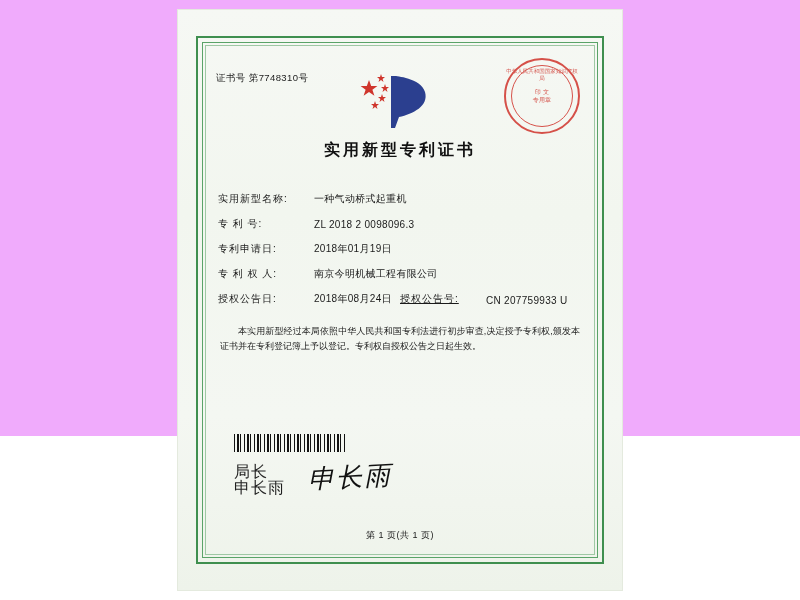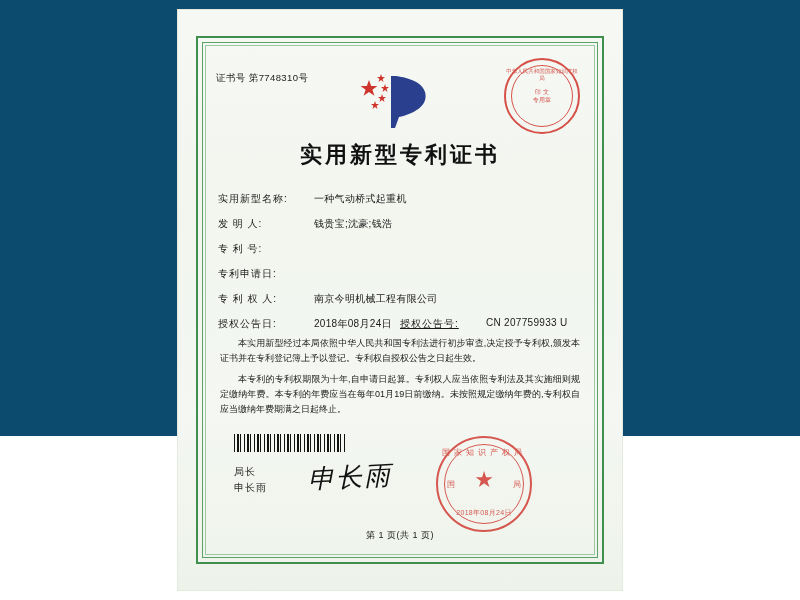--- a/index.html
+++ b/index.html
@@ -5,21 +5,21 @@
   html,body{margin:0;padding:0;}
   body{
     width:800px;height:600px;
     background:#ffffff;
     font-family:"Liberation Sans", sans-serif;
     overflow:hidden;
   }
   .page{
     position:relative;
     width:800px;height:436px;
-    background:#0c4a6e;
+    background:#f0abfc;
   }
   
   .sheet{
     position:absolute;
     left:178px; top:10px;
     width:444px; height:580px;
     background:#f4f7f2;
     box-shadow:0 0 0 1px #e4eade;
   }
   
@@ -109,21 +109,21 @@
     text-align:center;
     font-size:5.5px;
     color:#cf3b33;
   }
 
   
   .title{
     position:absolute;
     left:0;right:0;top:88px;
     text-align:center;
-    font-size:22px;
+    font-size:16px;
     font-weight:bold;
     letter-spacing:3px;
     color:#111;
     font-family:Liberation Serif, serif;
   }
 
   
   .fields{
     position:absolute;
     left:6px;right:6px;top:140px;
@@ -145,30 +145,30 @@
     flex:1 1 auto;
     letter-spacing:0.3px;
   }
   .row-split{
     display:flex;
     align-items:baseline;
     margin-bottom:11px;
   }
   .row-split .half{
     display:flex;
-    align-items:flex-start;
+    align-items:flex-end;
     flex:1 1 50%;
   }
   .row-split .half .lbl{width:96px;flex:0 0 96px;}
   .row-split .half.right .lbl{width:86px;flex:0 0 86px;text-decoration:underline;}
 
   
   .body{
     position:absolute;
-    left:8px;right:8px;top:284px;
+    left:8px;right:8px;top:272px;
     font-size:9px;
     line-height:15px;
     color:#1a1a1a;
     text-align:justify;
   }
   .body p{margin:0 0 6px 0;text-indent:18px;}
 
   
   .barcode{
     position:absolute;
@@ -177,21 +177,21 @@
     background:repeating-linear-gradient(90deg,
       #111 0px,#111 1px,transparent 1px,transparent 3px,
       #111 3px,#111 5px,transparent 5px,transparent 6px,
       #111 6px,#111 7px,transparent 7px,transparent 10px);
   }
 
   
   .sig-label{
     position:absolute;
     left:22px; top:412px;
-    font-size:10px;
+    font-size:16px;
     line-height:16px;
     letter-spacing:1px;
   }
   .sig-hand{
     position:absolute;
     left:96px; top:408px;
     font-size:26px;
     color:#111;
     font-family:"DejaVu Serif", serif;
     font-style:italic;
@@ -298,31 +298,29 @@
 
       <div class="title">实用新型专利证书</div>
 
       <div class="fields">
 
         <div class="row">
           <div class="lbl">实用新型名称:</div>
           <div class="val">一种气动桥式起重机</div>
         </div>
 
-        <div class="row">
-          <div class="lbl">发  明  人:</div>
-          <div class="val">钱贵宝;沈豪;钱浩</div>
-        </div>
 
         <div class="row">
           <div class="lbl">专  利  号:</div>
+          <div class="val">ZL 2018 2 0098096.3</div>
         </div>
 
         <div class="row">
           <div class="lbl">专利申请日:</div>
+          <div class="val">2018年01月19日</div>
         </div>
 
         <div class="row">
           <div class="lbl">专  利  权  人:</div>
           <div class="val">南京今明机械工程有限公司</div>
         </div>
 
 
         <div class="row-split">
           <div class="half">
@@ -332,40 +330,29 @@
           <div class="half right">
             <div class="lbl">授权公告号:</div>
             <div class="val">CN 207759933 U</div>
           </div>
         </div>
 
       </div>
 
       <div class="body">
         <p>本实用新型经过本局依照中华人民共和国专利法进行初步审查,决定授予专利权,颁发本证书并在专利登记簿上予以登记。专利权自授权公告之日起生效。</p>
-        <p>本专利的专利权期限为十年,自申请日起算。专利权人应当依照专利法及其实施细则规定缴纳年费。本专利的年费应当在每年01月19日前缴纳。未按照规定缴纳年费的,专利权自应当缴纳年费期满之日起终止。</p>
       </div>
 
       <div class="barcode"></div>
 
       <div class="sig-label">
         <div>局长</div>
         <div>申长雨</div>
       </div>
 
       <div class="sig-hand">申长雨</div>
 
-      <div class="seal-main">
-        <div class="ring2"></div>
-        <div class="topchars">国家知识产权局</div>
-        <div class="sidechars">
-          <span>国</span>
-          <span>局</span>
-        </div>
-        <div class="star">★</div>
-        <div class="date">2018年08月24日</div>
-      </div>
 
       <div class="footer">第 1 页(共 1 页)</div>
 
     </div>
   </div>
 </div>
 
 </body></html>

